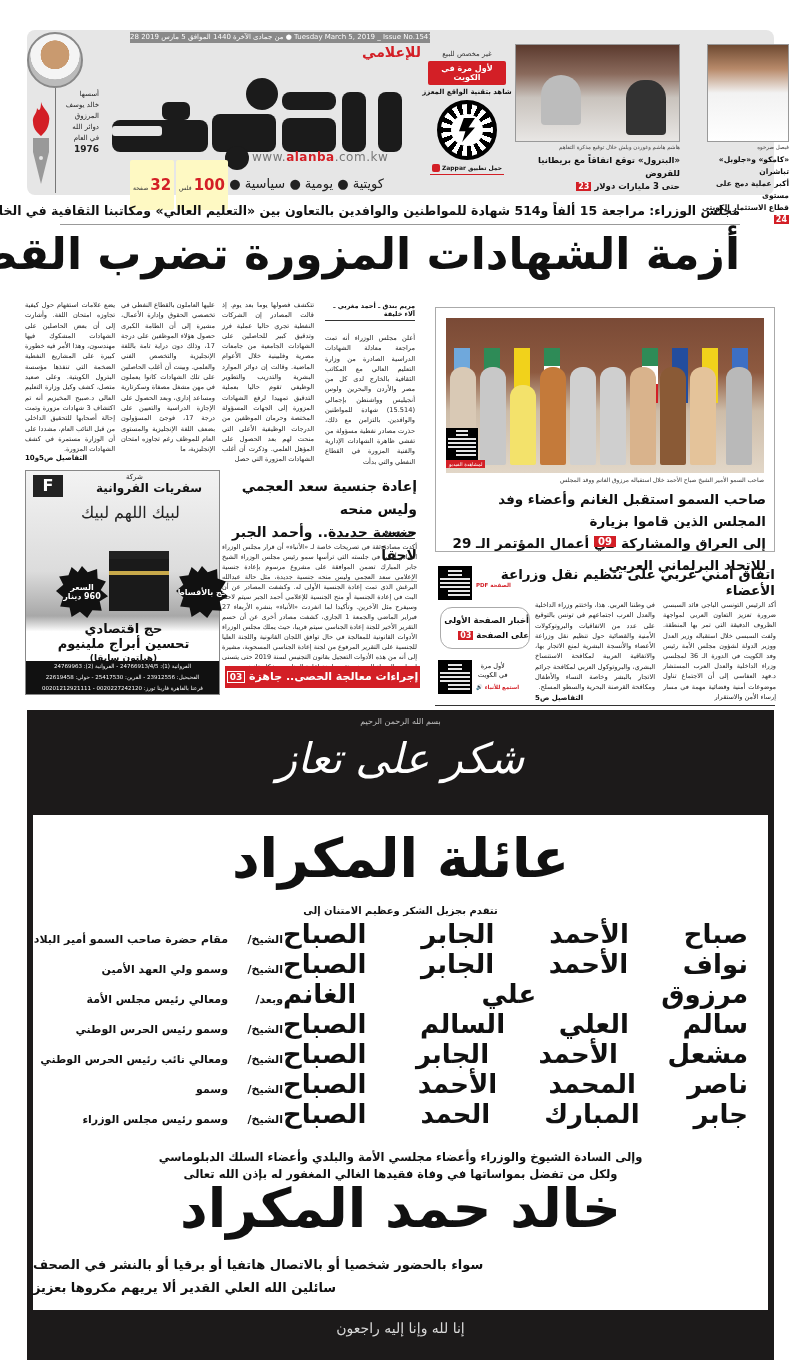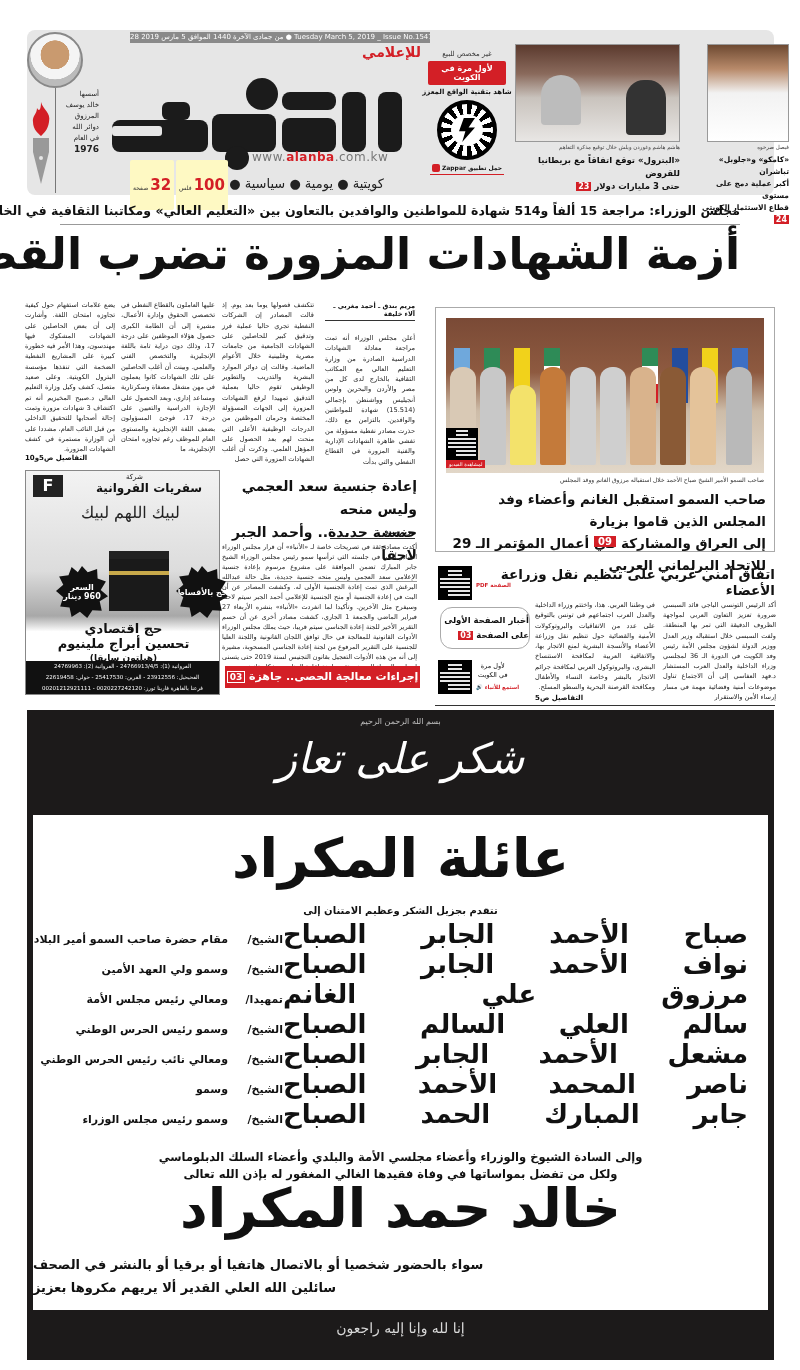--- a/index.html
+++ b/index.html
@@ -302,21 +302,21 @@
           <span class="hon">الشيخ/</span>
           <span class="name">صباح الأحمد الجابر الصباح</span>
         </div>
       <div class="thanks-row">
           <span class="role">وسمو ولي العهد الأمين</span>
           <span class="hon">الشيخ/</span>
           <span class="name">نواف الأحمد الجابر الصباح</span>
         </div>
       <div class="thanks-row">
           <span class="role">ومعالي رئيس مجلس الأمة</span>
-          <span class="hon">تمهيدا/</span>
+          <span class="hon">وبعد/</span>
           <span class="name">مرزوق علي الغانم</span>
         </div>
       <div class="thanks-row">
           <span class="role">وسمو رئيس الحرس الوطني</span>
           <span class="hon">الشيخ/</span>
           <span class="name">سالم العلي السالم الصباح</span>
         </div>
       <div class="thanks-row">
           <span class="role">ومعالي نائب رئيس الحرس الوطني</span>
           <span class="hon">الشيخ/</span>

